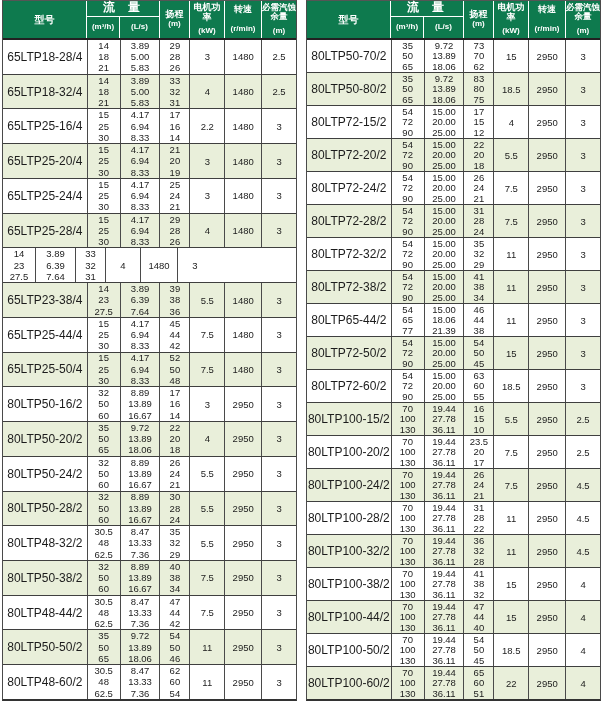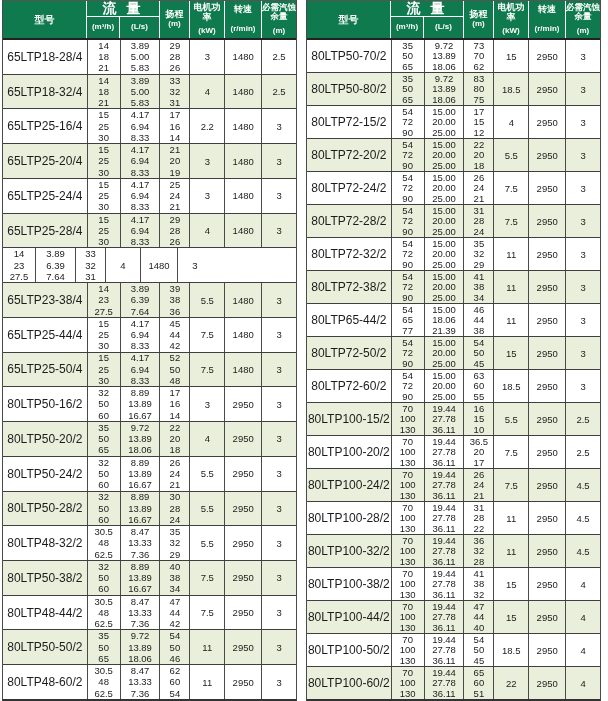--- a/index.html
+++ b/index.html
@@ -13,21 +13,21 @@
 
   
   .thead{height:37px;flex:0 0 37px;display:flex;background:#0e7a4e;color:#fff;
          font-weight:bold;border-bottom:2px solid #222;}
   .hc{box-sizing:border-box;border-right:1.5px solid #fff;display:flex;flex-direction:column;
       align-items:center;justify-content:center;text-align:center;line-height:1.1;}
   .hc:last-child{border-right:none;}
   .h-model{width:84px;font-size:10px;}
   .h-flow{width:73px;padding:0;justify-content:flex-start;}
   .h-flow-label{height:16px;width:100%;display:flex;align-items:center;justify-content:center;
-                border-bottom:1.5px solid #fff;font-size:14px;letter-spacing:3px;box-sizing:border-box;}
+                border-bottom:1.5px solid #fff;font-size:12px;letter-spacing:3px;box-sizing:border-box;font-family:Liberation Mono, monospace;}
   .h-flow-units{flex:1;width:100%;display:flex;}
   .h-unit-m3h{width:33px;box-sizing:border-box;border-right:1.5px solid #fff;display:flex;
               align-items:center;justify-content:center;font-size:8px;}
   .h-unit-ls{flex:1;display:flex;align-items:center;justify-content:center;font-size:8px;}
   .h-head{width:30px;font-size:9px;padding:4px 0;}
   .h-power{width:35px;font-size:9px;justify-content:space-between;padding:2px 0;}
   .h-speed{width:37px;font-size:9px;justify-content:space-between;padding:4px 0;}
   .h-npsh{width:34px;font-size:8.5px;justify-content:space-between;padding:2px 0;}
   .h-sub{font-size:8px;font-weight:bold;}
 
@@ -774,21 +774,21 @@
             <div class="v">70</div>
             <div class="v">100</div>
             <div class="v">130</div>
           </div>
           <div class="c tri ls">
             <div class="v">19.44</div>
             <div class="v">27.78</div>
             <div class="v">36.11</div>
           </div>
           <div class="c tri head">
-            <div class="v">36.5</div>
+            <div class="v">23.5</div>
             <div class="v">20</div>
             <div class="v">17</div>
           </div>
           <div class="c span power">7.5</div>
           <div class="c span speed">2950</div>
           <div class="c span npsh">2.5</div>
         </div>
         <div class="trow">
           <div class="c model">80LTP100-24/2</div>
           <div class="c tri m3h">

